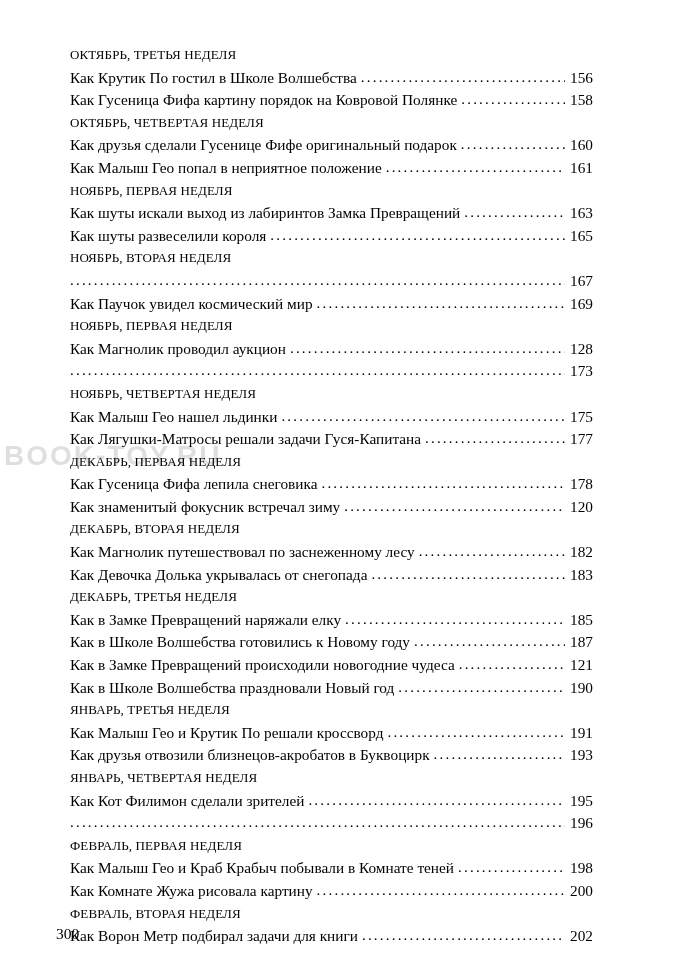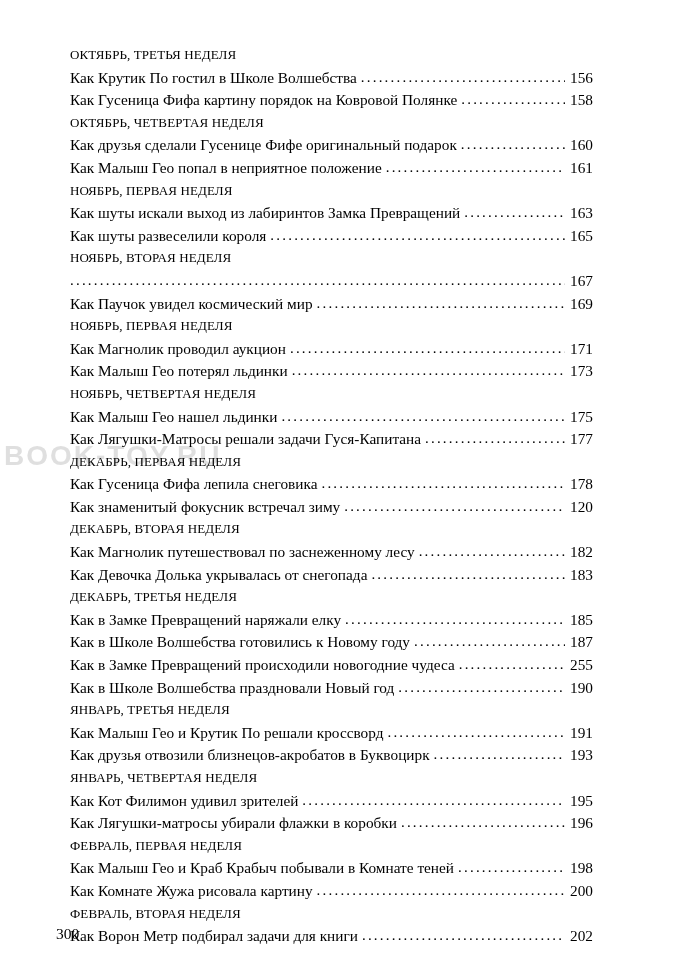--- a/index.html
+++ b/index.html
@@ -134,24 +134,23 @@
       </div>
       <div class="entry">
         <span class="title">Как Паучок увидел космический мир</span>
         <span class="leader">........................................................................................................................</span>
         <span class="pageno">169</span>
       </div>
       <div class="section-head">НОЯБРЬ, ПЕРВАЯ НЕДЕЛЯ</div>
       <div class="entry">
         <span class="title">Как Магнолик проводил аукцион</span>
         <span class="leader">........................................................................................................................</span>
-        <span class="pageno">171</span>
-      </div>
-      <div class="entry">
-        <span class="title">Как Малыш Гео потерял льдинки</span>
+        <span class="pageno">128</span>
+      </div>
+      <div class="entry">
         <span class="leader">........................................................................................................................</span>
         <span class="pageno">173</span>
       </div>
       <div class="section-head">НОЯБРЬ, ЧЕТВЕРТАЯ НЕДЕЛЯ</div>
       <div class="entry">
         <span class="title">Как Малыш Гео нашел льдинки</span>
         <span class="leader">........................................................................................................................</span>
         <span class="pageno">175</span>
       </div>
       <div class="entry">
@@ -188,46 +187,45 @@
         <span class="pageno">185</span>
       </div>
       <div class="entry">
         <span class="title">Как в Школе Волшебства готовились к Новому году</span>
         <span class="leader">........................................................................................................................</span>
         <span class="pageno">187</span>
       </div>
       <div class="entry">
         <span class="title">Как в Замке Превращений происходили новогодние чудеса</span>
         <span class="leader">........................................................................................................................</span>
-        <span class="pageno">255</span>
+        <span class="pageno">121</span>
       </div>
       <div class="entry">
         <span class="title">Как в Школе Волшебства праздновали Новый год</span>
         <span class="leader">........................................................................................................................</span>
         <span class="pageno">190</span>
       </div>
       <div class="section-head">ЯНВАРЬ, ТРЕТЬЯ НЕДЕЛЯ</div>
       <div class="entry">
         <span class="title">Как Малыш Гео и Крутик По решали кроссворд</span>
         <span class="leader">........................................................................................................................</span>
         <span class="pageno">191</span>
       </div>
       <div class="entry">
         <span class="title">Как друзья отвозили близнецов-акробатов в Буквоцирк</span>
         <span class="leader">........................................................................................................................</span>
         <span class="pageno">193</span>
       </div>
       <div class="section-head">ЯНВАРЬ, ЧЕТВЕРТАЯ НЕДЕЛЯ</div>
       <div class="entry">
-        <span class="title">Как Кот Филимон удивил зрителей</span>
+        <span class="title">Как Кот Филимон сделали зрителей</span>
         <span class="leader">........................................................................................................................</span>
         <span class="pageno">195</span>
       </div>
       <div class="entry">
-        <span class="title">Как Лягушки-матросы убирали флажки в коробки</span>
         <span class="leader">........................................................................................................................</span>
         <span class="pageno">196</span>
       </div>
       <div class="section-head">ФЕВРАЛЬ, ПЕРВАЯ НЕДЕЛЯ</div>
       <div class="entry">
         <span class="title">Как Малыш Гео и Краб Крабыч побывали в Комнате теней</span>
         <span class="leader">........................................................................................................................</span>
         <span class="pageno">198</span>
       </div>
       <div class="entry">

